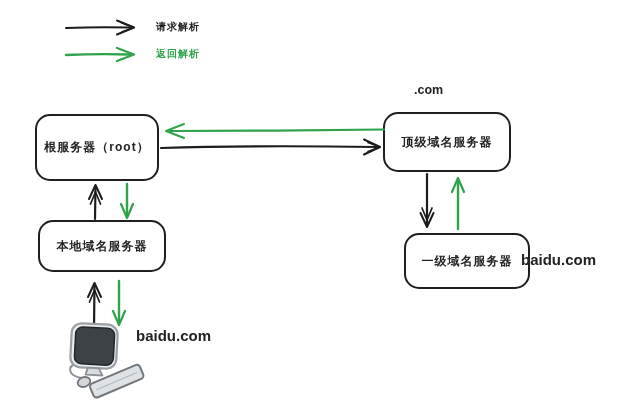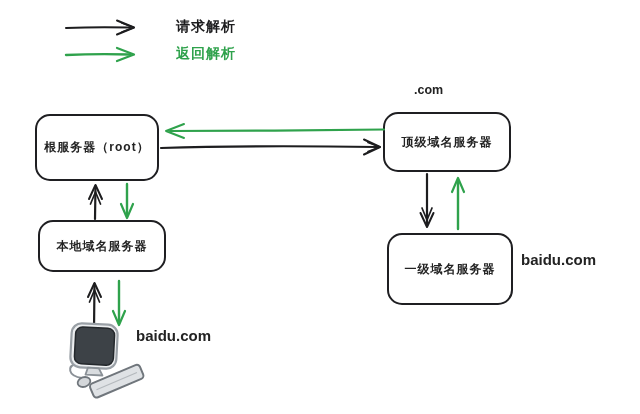--- a/index.html
+++ b/index.html
@@ -3,21 +3,21 @@
 <meta charset="utf-8">
 <style>
   html,body{margin:0;padding:0;background:#ffffff;}
   #stage{
     position:relative;width:640px;height:414px;background:#ffffff;overflow:hidden;
     font-family:"Liberation Sans","DejaVu Sans",sans-serif;color:#232323;
   }
   
   .legend-row{position:absolute;display:flex;align-items:center;}
   .legend-row .arrow-icon{display:block;}
-  .legend-label{margin-left:28px;font-size:14px;font-weight:600;letter-spacing:1px;white-space:nowrap;}
+  .legend-label{margin-left:8px;font-size:10px;font-weight:600;letter-spacing:1px;white-space:nowrap;}
   .legend-label.request{color:#1d1d1f;}
   .legend-label.response{color:#2fa24c;text-align:right;}
   
   .node-box{
     position:absolute;box-sizing:border-box;
     border:2.5px solid #1f1f22;border-radius:15px;background:#ffffff;
     display:flex;align-items:center;justify-content:center;
     font-size:12px;font-weight:600;letter-spacing:1px;white-space:nowrap;color:#232323;text-align:right;
   }
   
@@ -58,21 +58,21 @@
   </div>
 
   <div class="node-box" style="left:383px;top:112px;width:128px;height:60px;">
     <span>顶级域名服务器</span>
   </div>
 
   <div class="node-box" style="left:38px;top:220px;width:128px;height:52px;">
     <span>本地域名服务器</span>
   </div>
 
-  <div class="node-box" style="left:387px;top:233px;width:126px;height:72px;">
+  <div class="node-box" style="left:404px;top:233px;width:126px;height:56px;">
     <span>一级域名服务器</span>
   </div>
 
   <div class="annotation" style="left:414px;top:83px;font-size:12.5px;">.com</div>
 
   <div class="annotation" style="left:521px;top:251px;font-size:15px;">baidu.com</div>
 
   <div class="annotation" style="left:136px;top:327px;font-size:15px;">baidu.com</div>
 
   <svg class="layer" width="640" height="414" viewBox="0 0 640 414">

